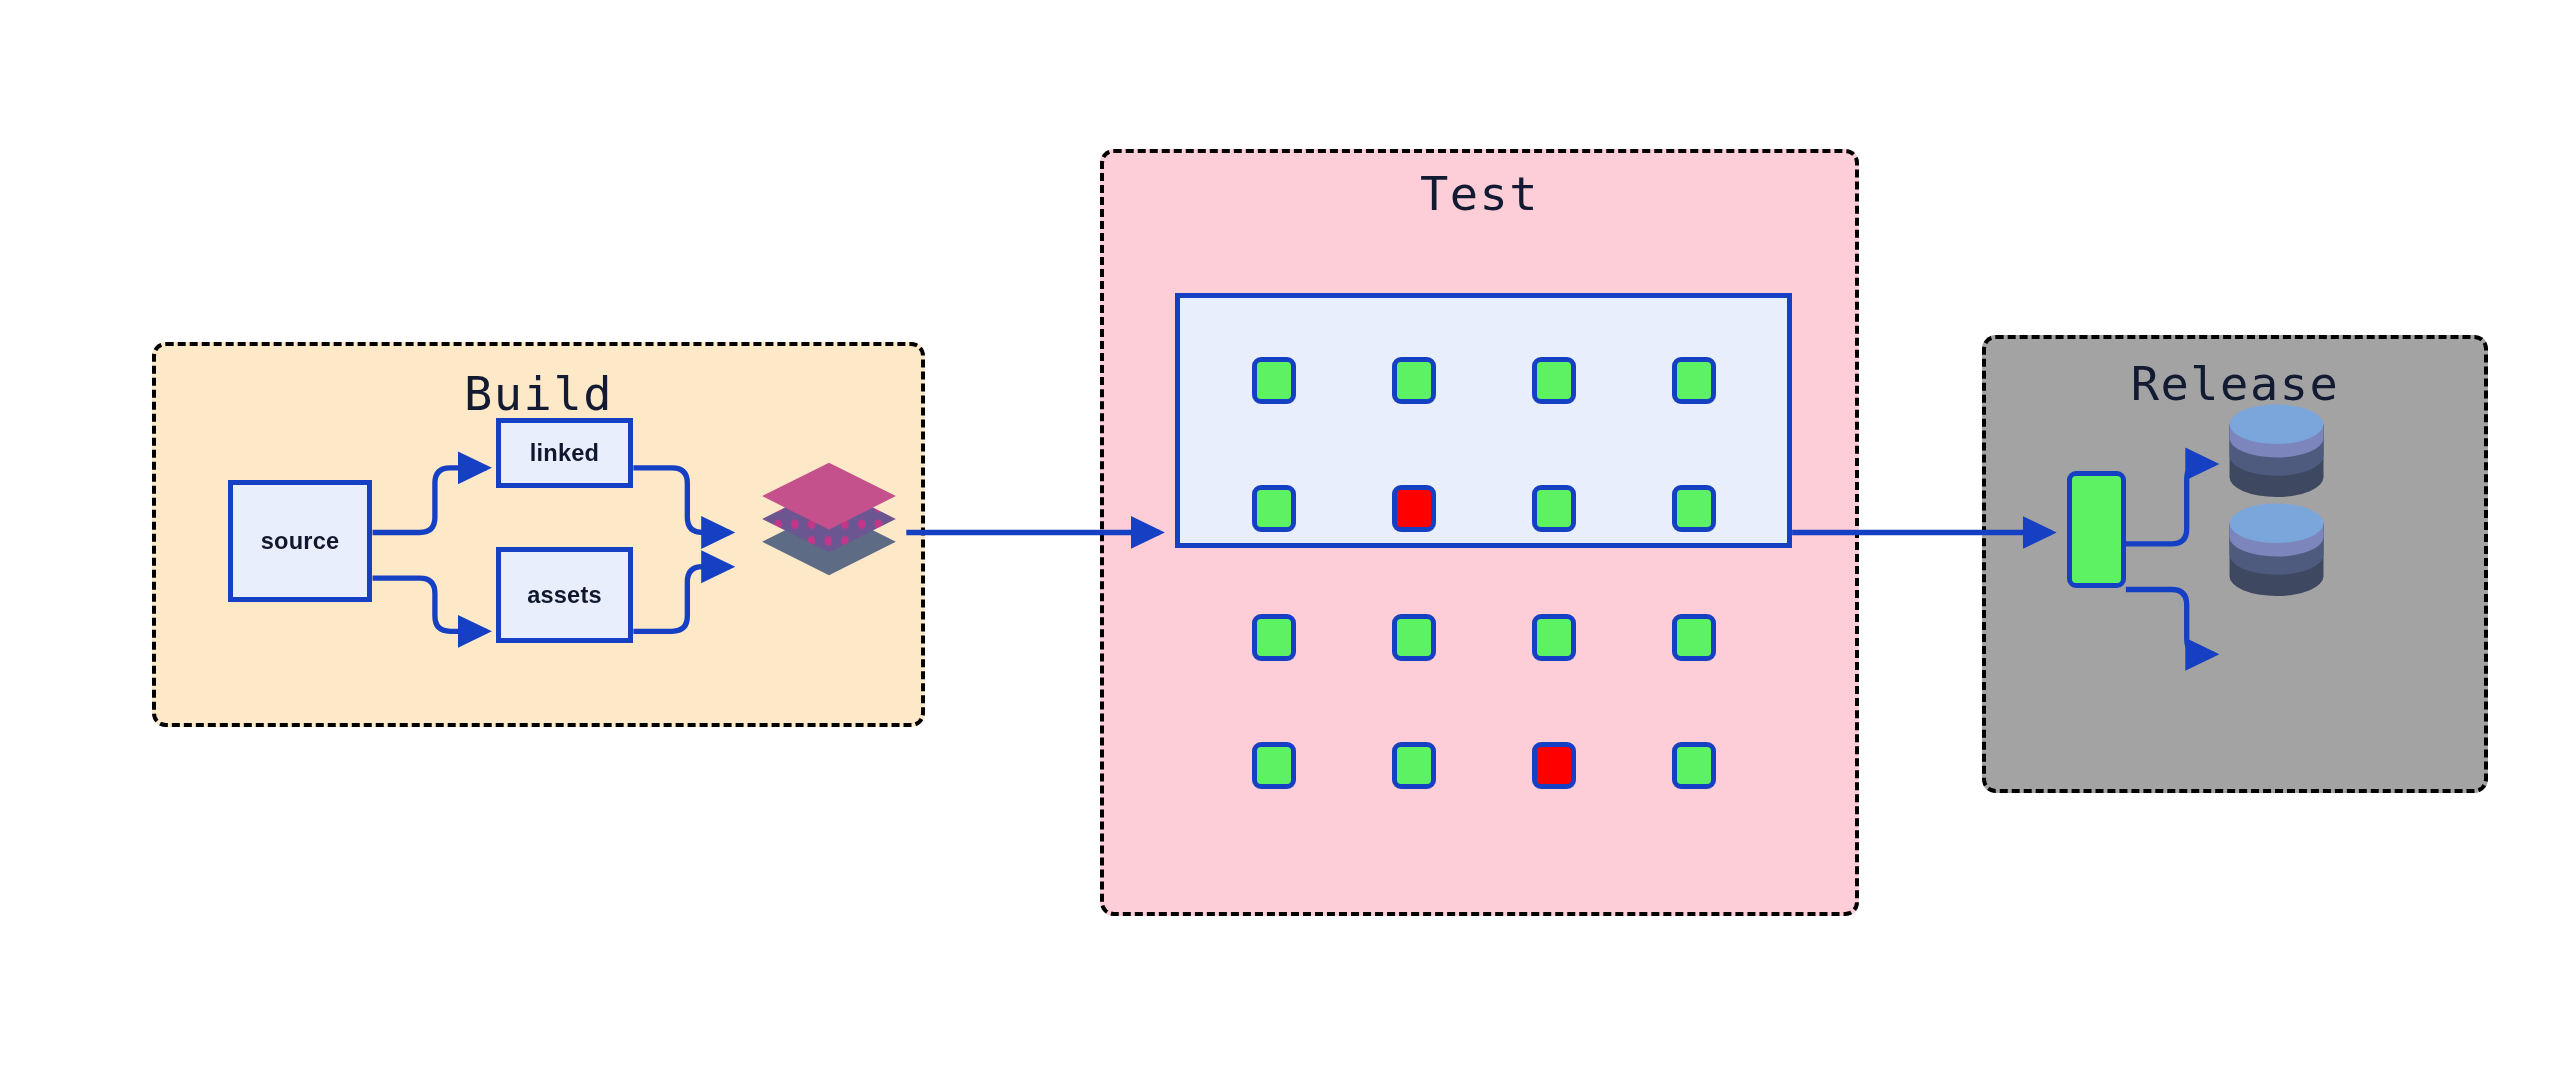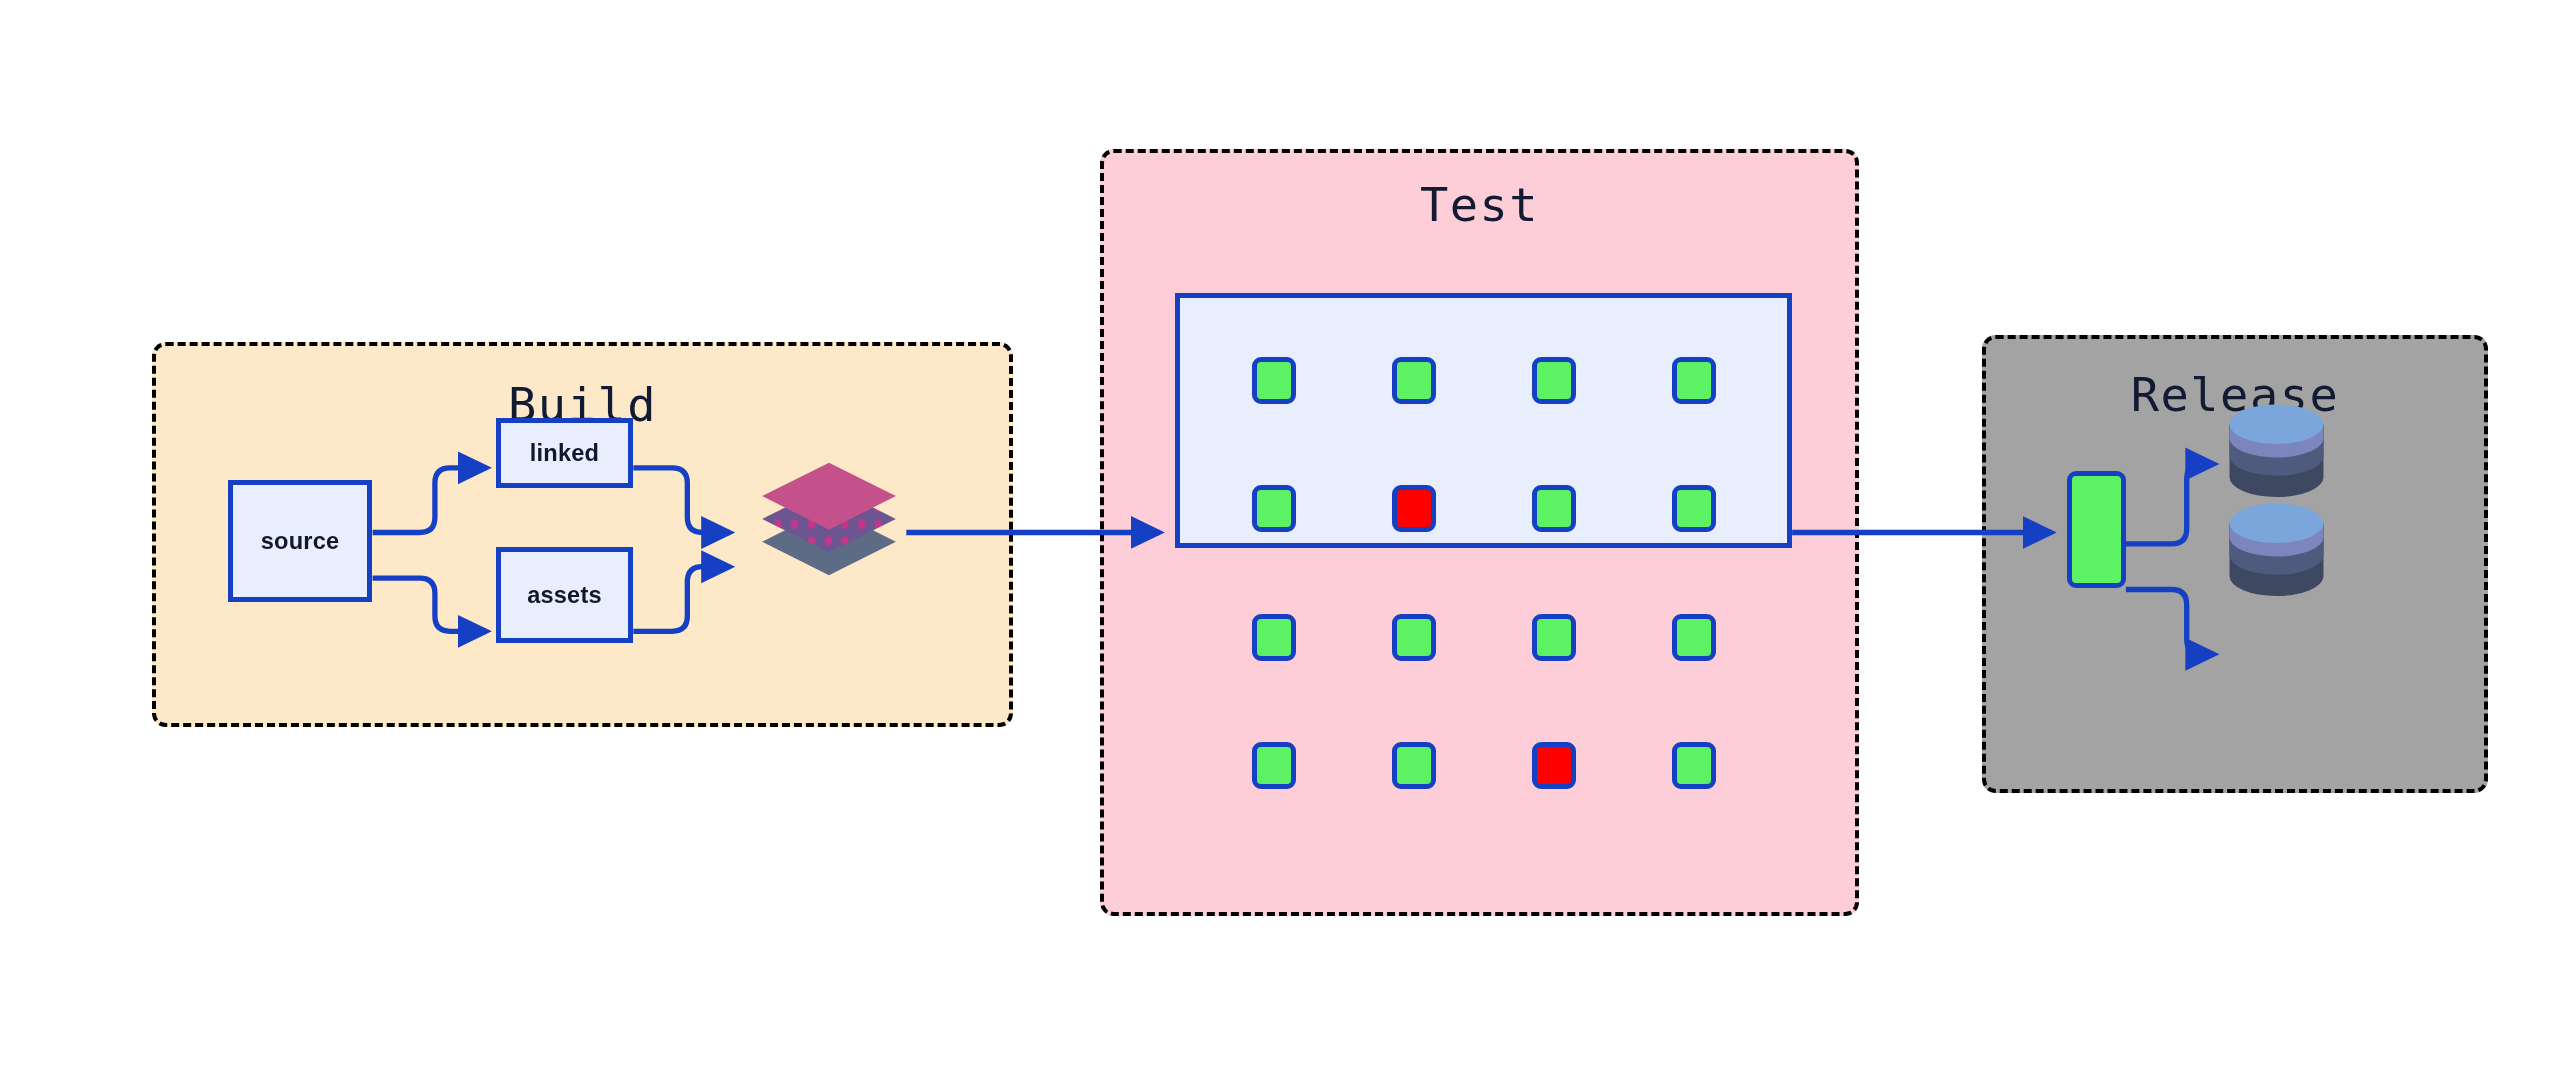--- a/index.html
+++ b/index.html
@@ -31,24 +31,23 @@
     position: absolute;
     left: 0;
     right: 0;
     text-align: center;
     font-family: "DejaVu Sans Mono", "Liberation Mono", monospace;
     font-size: 47px;
     line-height: 1;
     letter-spacing: 1.5px;
     color: #131b33;
     white-space: nowrap;
-    margin-top: 11px;
-  }
-
-  #build-group  { left: 152px;  top: 342px;  width: 861px; height: 385px; background: #fde8c8; }
+  }
+
+  #build-group  { left: 152px;  top: 342px;  width: 773px; height: 385px; background: #fde8c8; }
   #test-group   { left: 1100px; top: 149px;  width: 759px;  height: 767px; background: #fdcdd8; }
   #release-group{ left: 1982px; top: 335px;  width: 506px;  height: 458px;  background: #a3a3a3; }
 
   #build-group  .group-title { top: 24px; }
   #test-group   .group-title { top: 16.7px; }
   #release-group.group       { }
   #release-group .group-title{ top: 21px; }
 
   
   .node {

